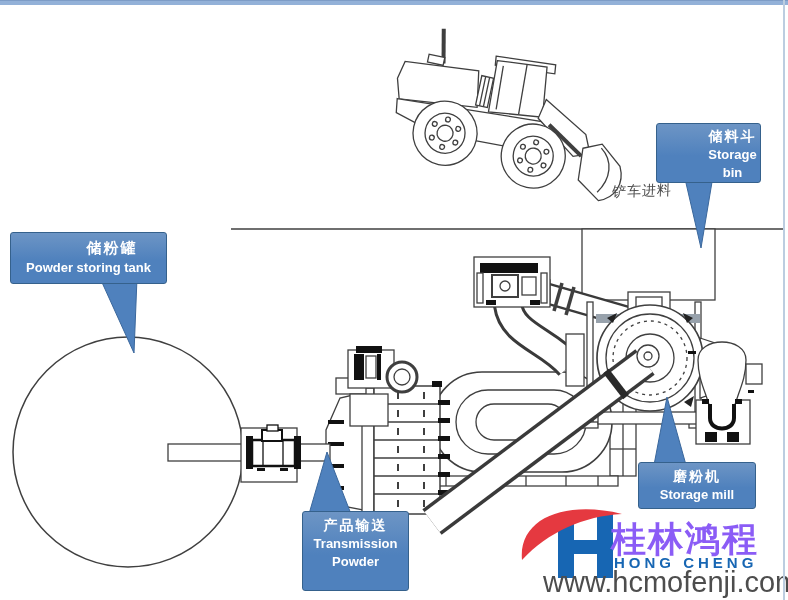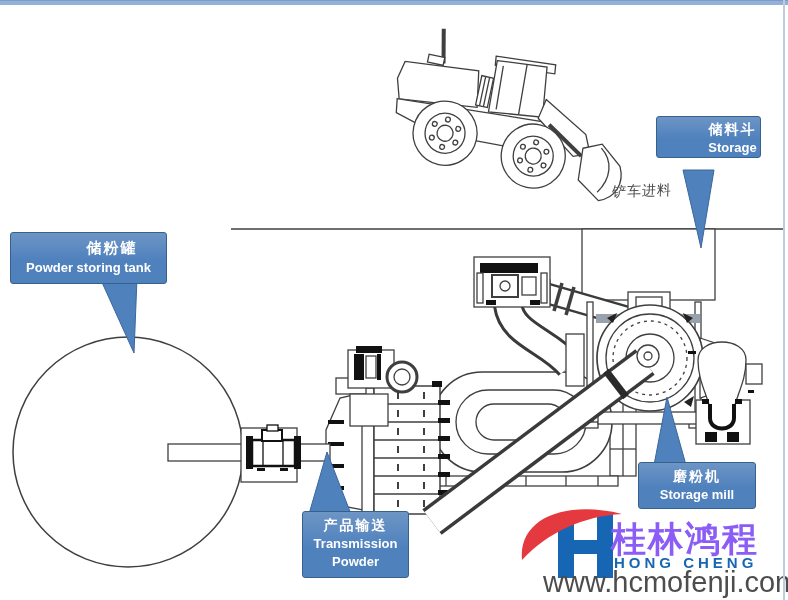--- a/index.html
+++ b/index.html
@@ -6,24 +6,24 @@
   body{width:788px;height:600px;position:relative;background:#ffffff;overflow:hidden;
        font-family:"Liberation Sans",sans-serif;}
   .topbar{position:absolute;left:0;top:0;width:788px;height:5px;background:#93b1d8;border-top:1px solid #7d9cc6;box-sizing:border-box;z-index:5;}
   .rightbar{position:absolute;left:783px;top:0;width:2px;height:600px;background:#bccde0;z-index:5;}
   #art{position:absolute;left:0;top:0;z-index:1;}
   .callout{position:absolute;z-index:3;text-align:center;color:#fff;font-weight:bold;
            background:linear-gradient(#6d95c5,#4f81bd 55%);border:1.6px solid #35618c;border-radius:3px;
            box-sizing:border-box;}
   .callout .zh{font-size:14px;line-height:20px;letter-spacing:2px;}
   .callout .en{font-size:13px;line-height:18px;}
-  .co-storage{left:656px;top:116px;width:105px;height:42px;padding-top:2px;padding-left:48px;}
+  .co-storage{left:656px;top:123px;width:105px;height:60px;padding-top:2px;padding-left:48px;}
   .co-tank{left:10px;top:232px;width:157px;height:52px;padding-top:4px;}
   .co-tank .zh{font-size:15px;line-height:22px;padding-left:47px;}
-  .co-trans{left:302px;top:511px;width:107px;height:67px;padding-top:3px;}
+  .co-trans{left:302px;top:511px;width:107px;height:80px;padding-top:3px;}
   .co-mill{left:638px;top:462px;width:118px;height:47px;padding-top:3px;}
   .feednote{position:absolute;left:612px;top:182px;width:84px;z-index:2;font-size:14px;color:#4a4a4a;
             letter-spacing:1px;transform:rotate(-2deg) skewX(-4deg);}
   .logo{position:absolute;left:515px;top:502px;width:273px;height:98px;z-index:4;}
   .logo-zh{position:absolute;left:96px;top:14px;font-size:35px;font-weight:bold;color:#8b5cf6;letter-spacing:2px;white-space:nowrap;}
   .logo-en{position:absolute;left:99px;top:52px;font-size:15px;font-weight:bold;color:#1766b3;letter-spacing:4px;white-space:nowrap;}
   .logo-url{position:absolute;left:28px;top:64px;font-size:29px;color:#4d4d4d;white-space:nowrap;}
 </style>
 </head>
 <body>

